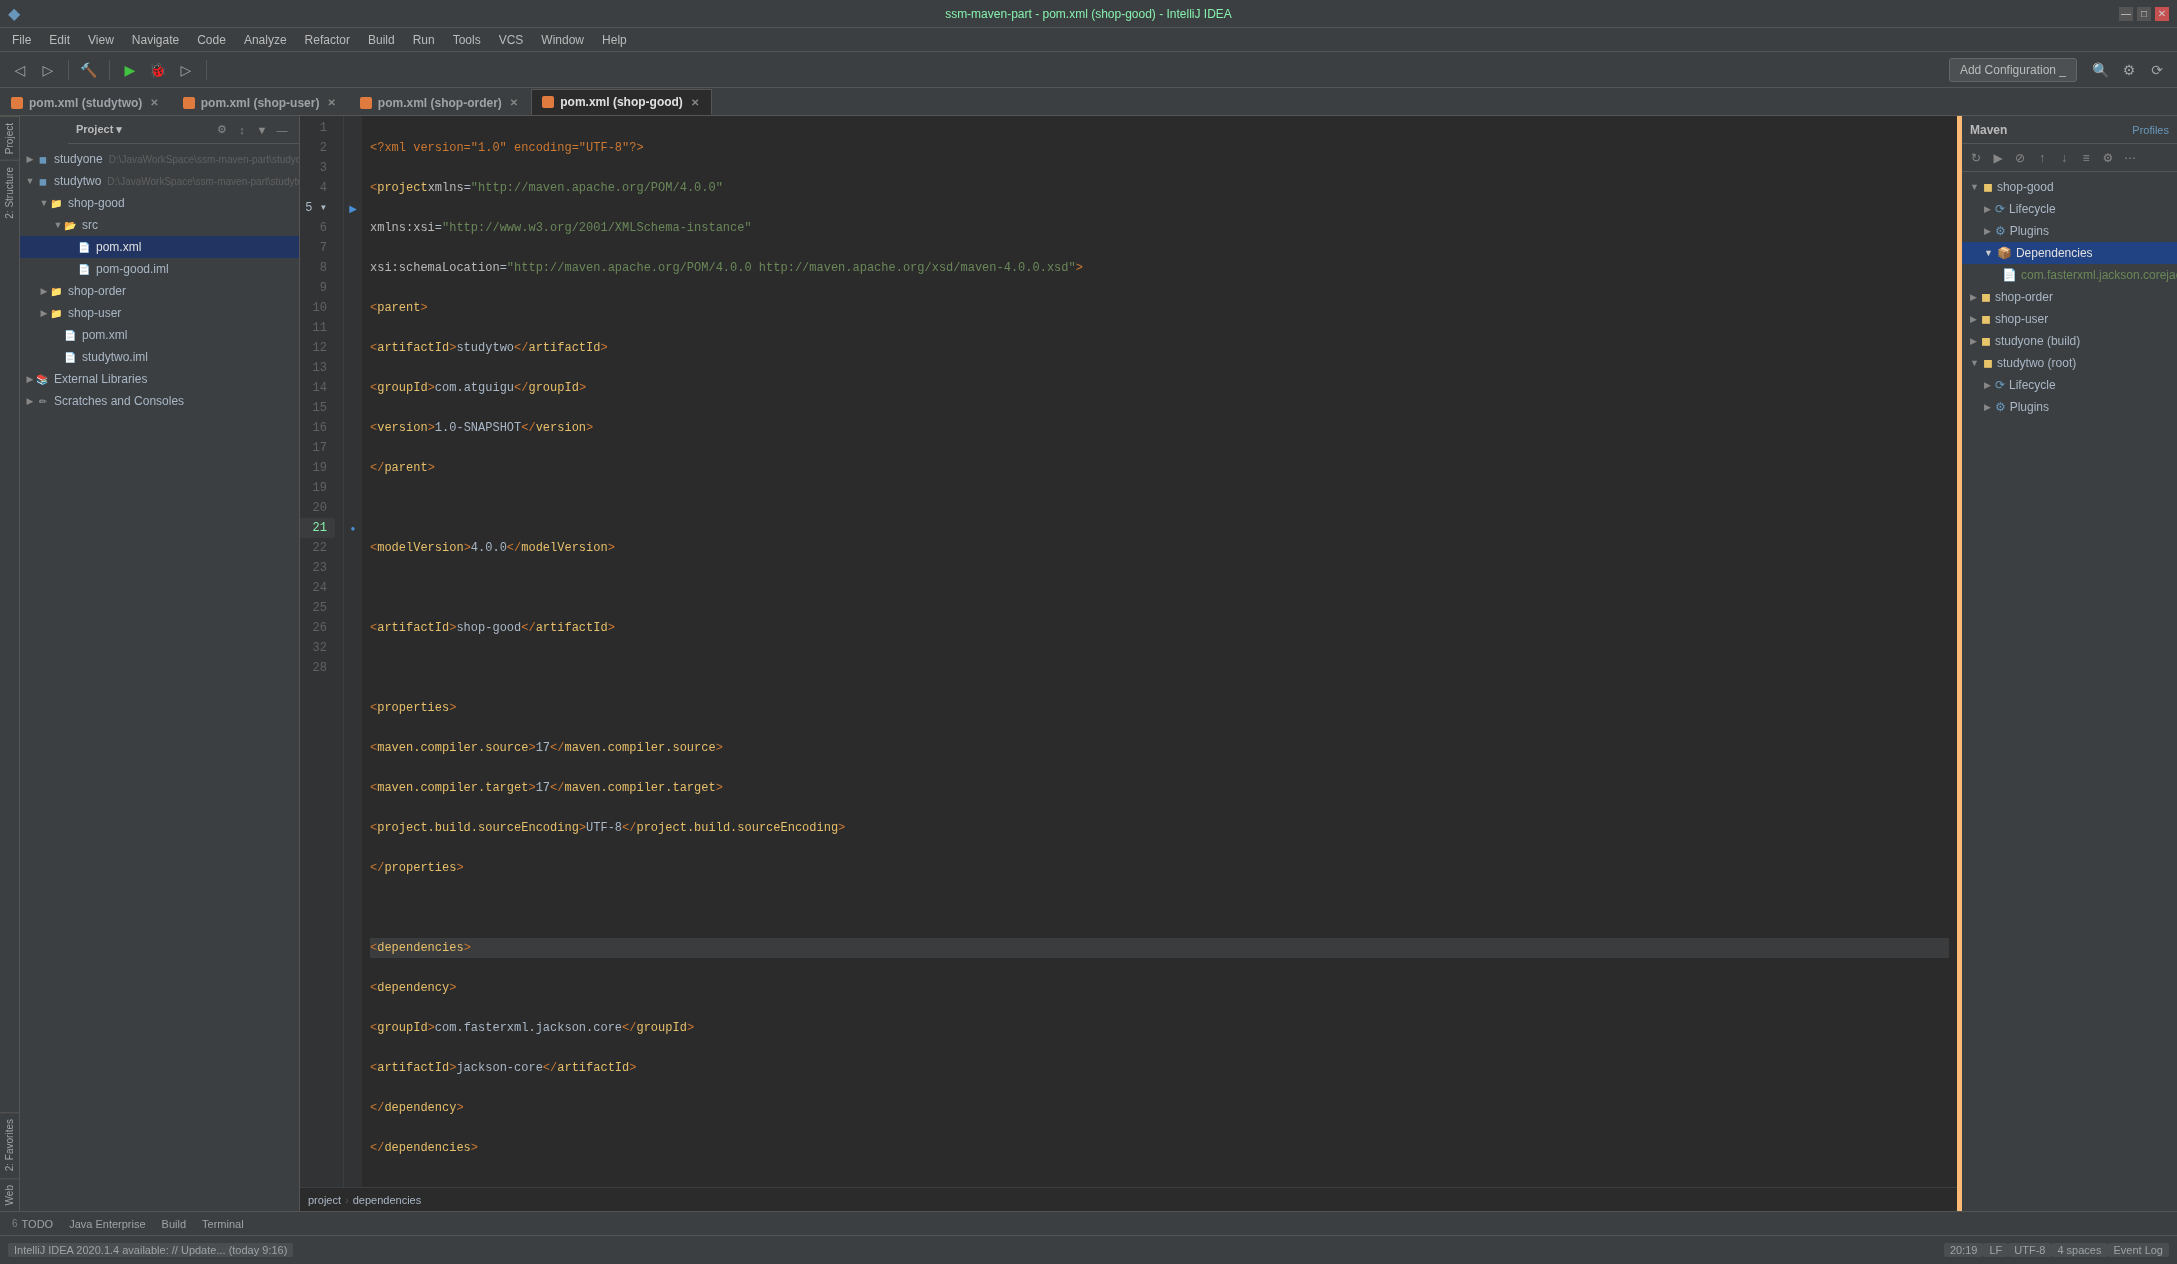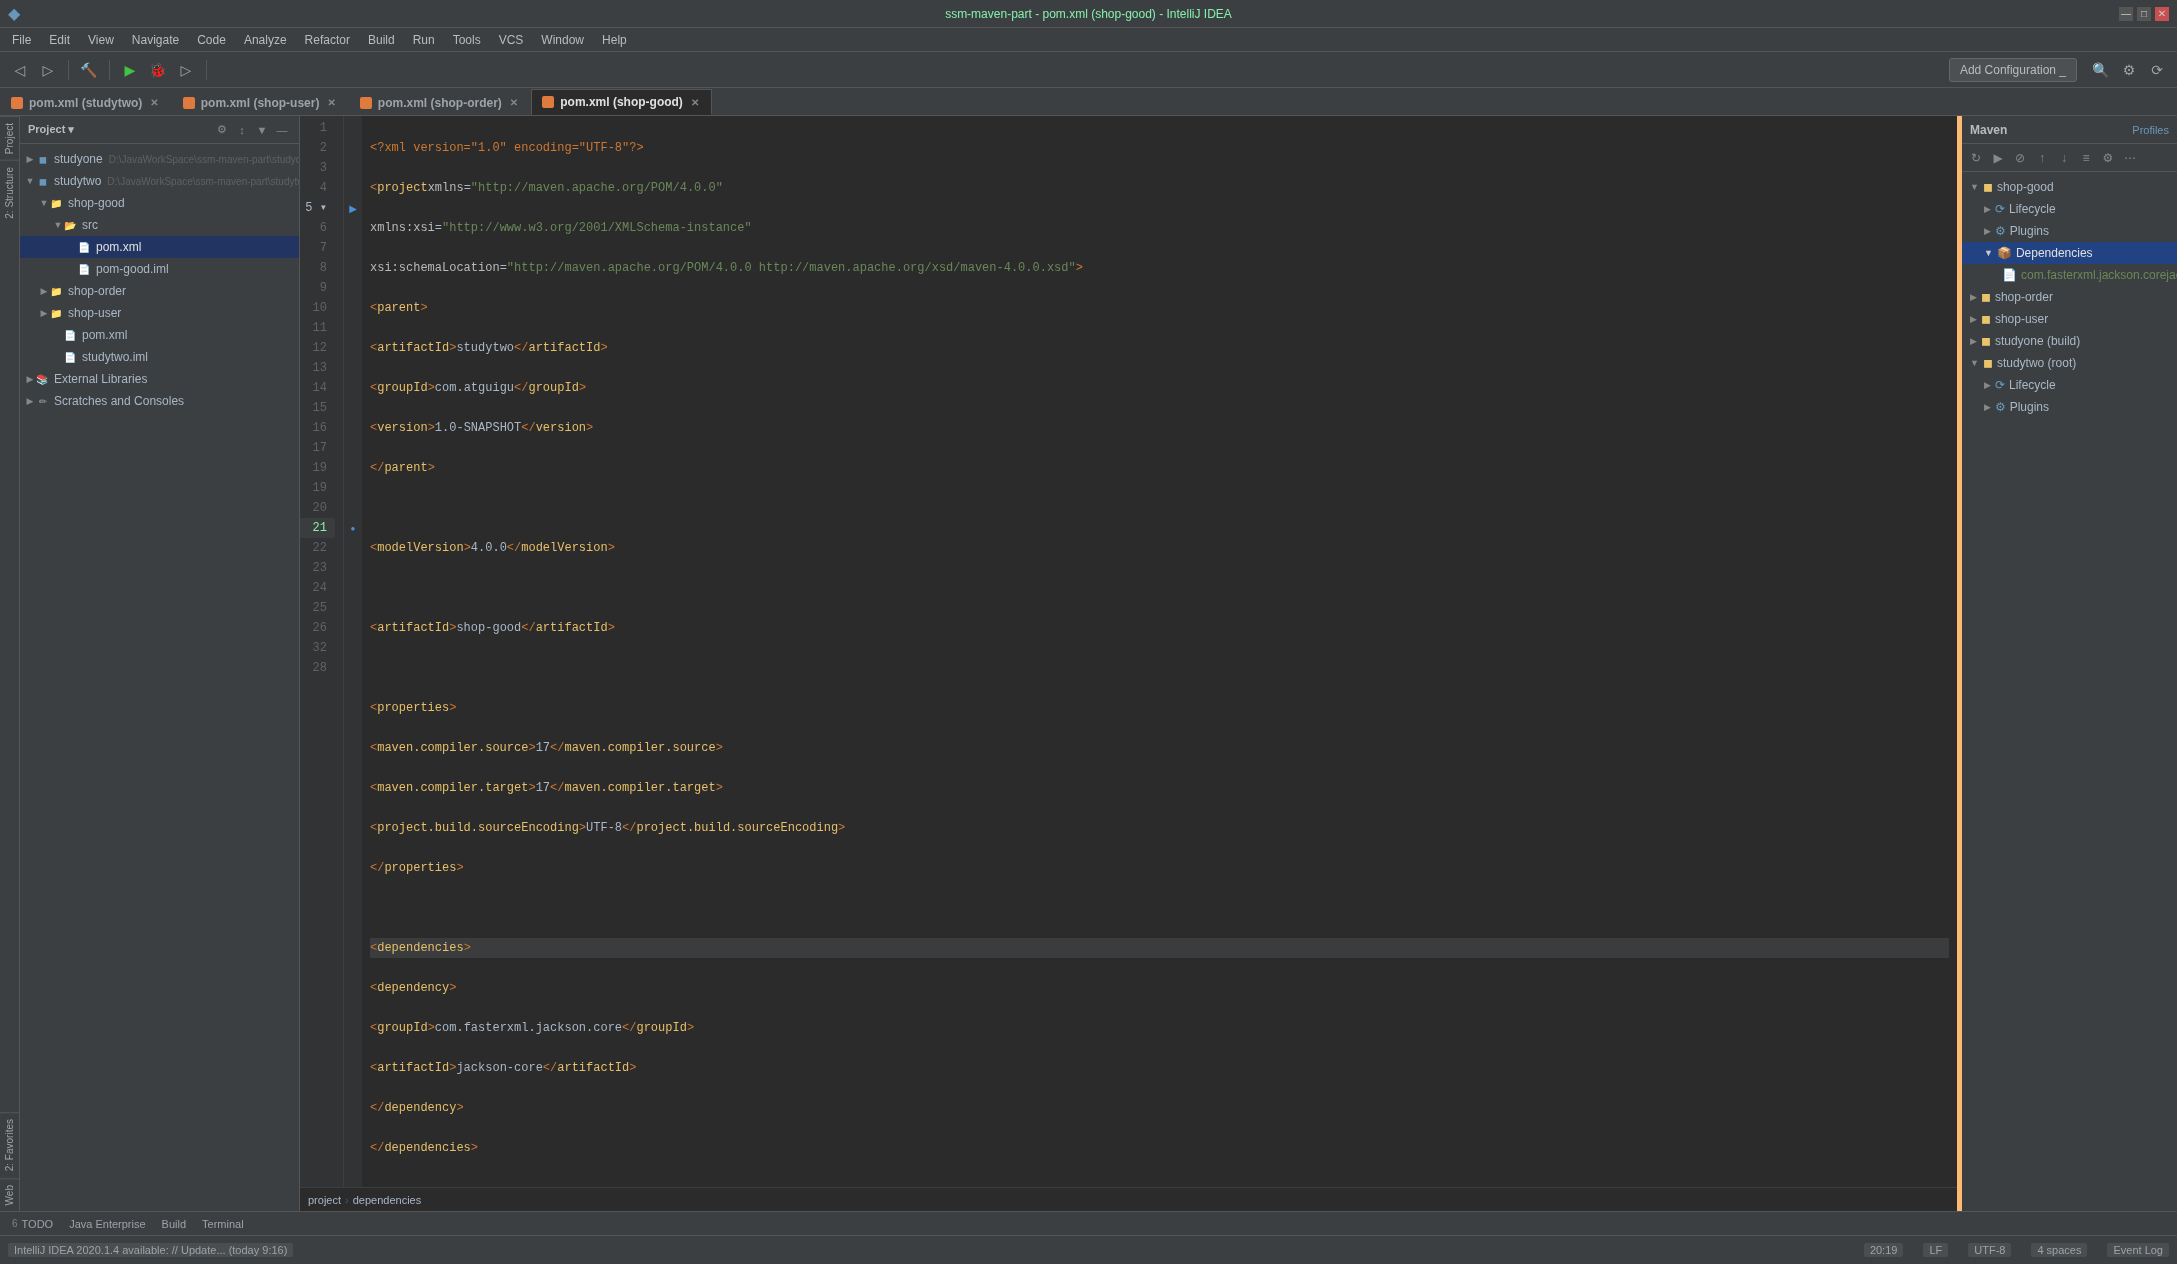--- a/index.html
+++ b/index.html
@@ -183,20 +183,21 @@
       flex-shrink: 0;
     }
     .panel-header {
       height: 28px;
       display: flex;
       align-items: center;
       justify-content: space-between;
       padding: 0 8px;
       background: #3c3f41;
       border-bottom: 1px solid #555;
+      margin-left: 48px;
     }
     .panel-title {
       font-size: 11px;
       font-weight: bold;
       color: #bbb;
       display: flex;
       align-items: center;
       gap: 4px;
       cursor: pointer;
     }
@@ -370,21 +371,21 @@
       flex-shrink: 0;
     }
     .status-left {
       display: flex;
       align-items: center;
       gap: 8px;
     }
     .status-right {
       display: flex;
       align-items: center;
-      gap: 20px;
+      gap: 0;
     }
     .status-badge {
       background: #4a4e50;
       padding: 1px 6px;
       border-radius: 2px;
       cursor: pointer;
     }
 
     
     .maven-panel {

